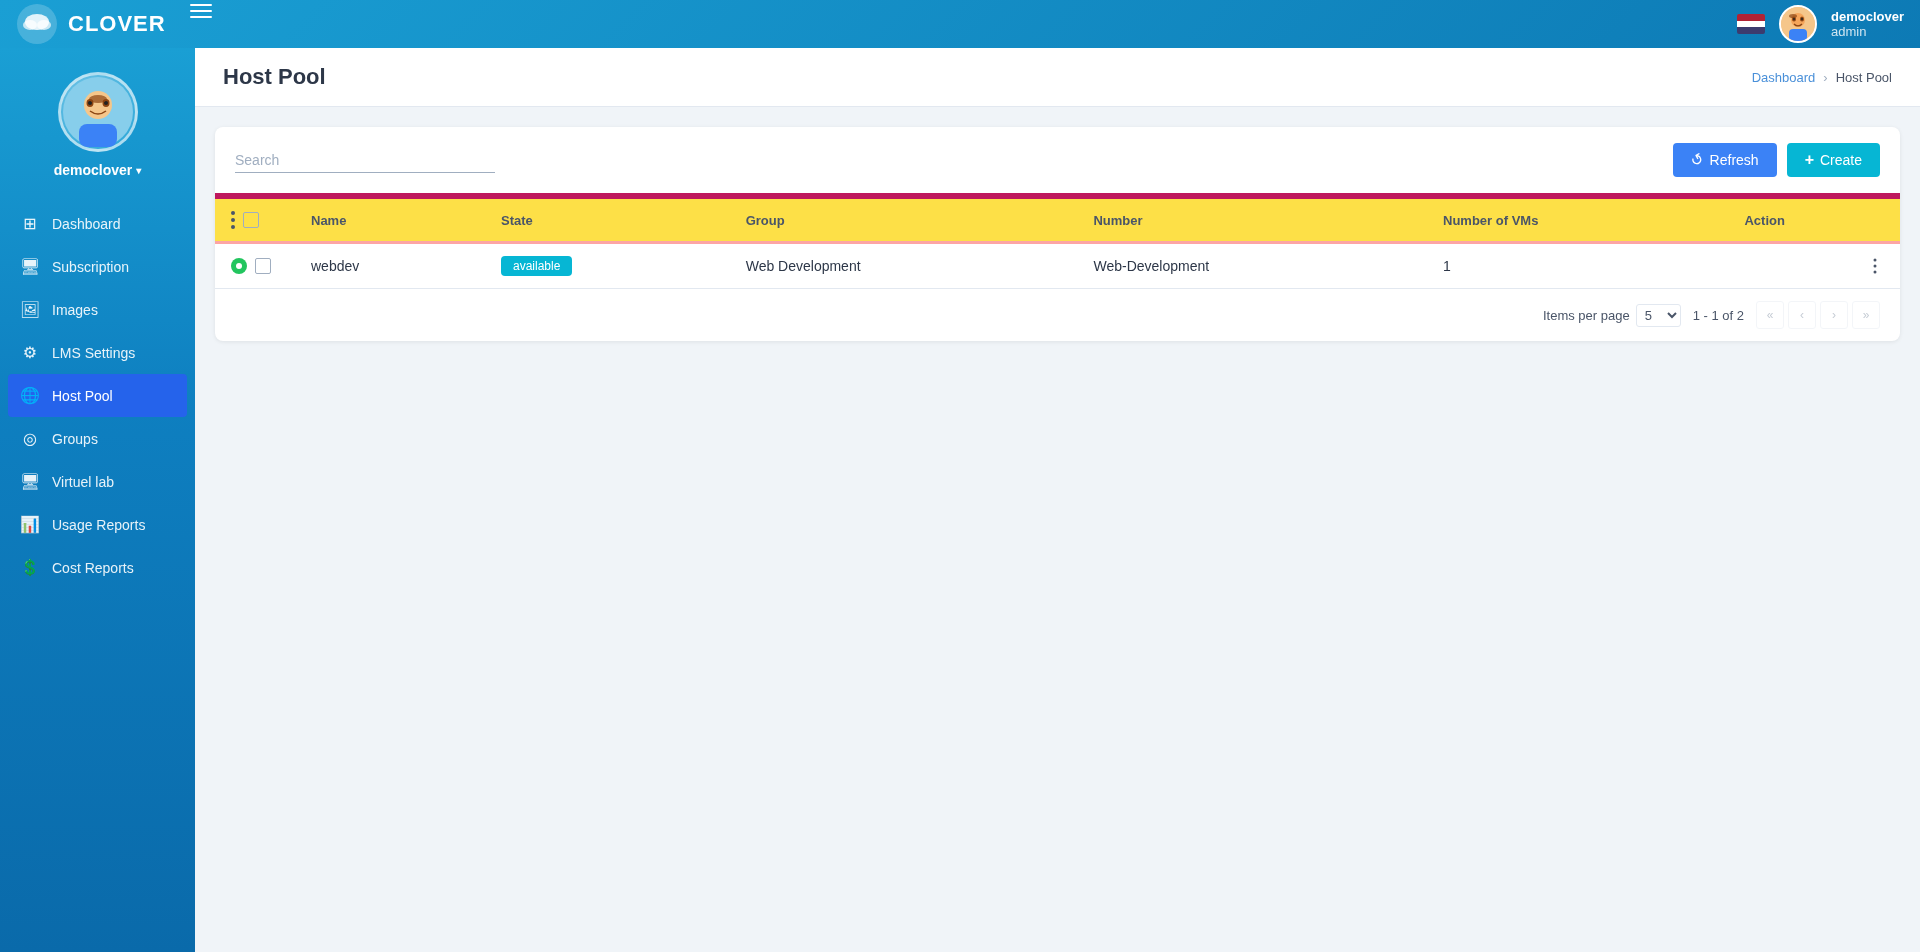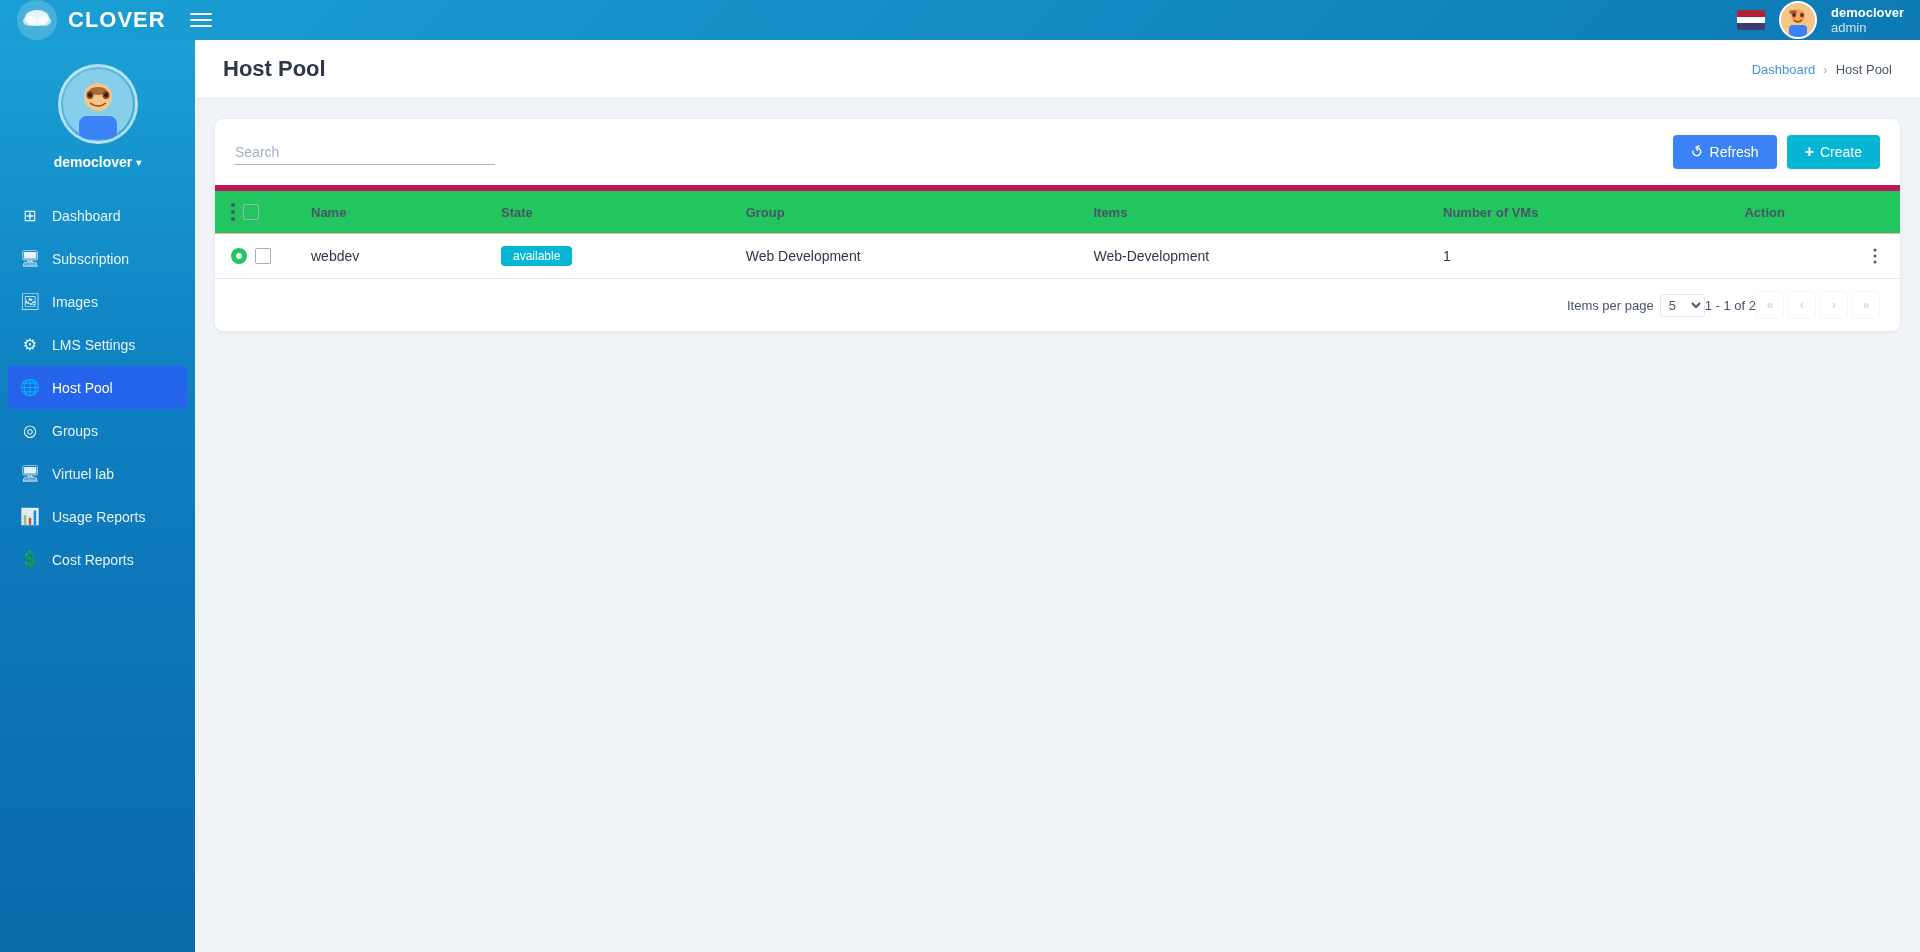--- a/index.html
+++ b/index.html
@@ -1,23 +1,22 @@
 <!DOCTYPE html>
 <html><head>
   <meta charset="utf-8">
   <style>
     * { margin: 0; padding: 0; box-sizing: border-box; }
     body { font-family: 'Segoe UI', Arial, sans-serif; background: #f0f4f8; display: flex; flex-direction: column; height: 952px; overflow: hidden; }
 
     
     .topnav {
       background: linear-gradient(135deg, #1a9fd4 0%, #0d7ab5 100%);
-      height: 40px;
-      display: flex;
-      align-items: center;
+      height: 48px;
+      display: flex;
       padding: 0 16px;
       color: white;
       flex-shrink: 0;
     }
     .topnav-logo {
       display: flex;
       align-items: center;
       gap: 10px;
       margin-right: 20px;
     }
@@ -247,22 +246,22 @@
       align-items: center;
       gap: 6px;
     }
 
     
     .data-table {
       width: 100%;
       border-collapse: collapse;
     }
     .data-table thead tr {
-      background: #22c55e;
-      border-bottom: 1px solid #fca5a5;
+      background: #fde047;
+      border-bottom: 3px solid #fca5a5;
     }
     .data-table thead th {
       padding: 12px 16px;
       text-align: left;
       font-size: 13px;
       font-weight: 600;
       color: #4a5568;
     }
     .data-table tbody tr {
       border-bottom: 1px solid #e2e8f0;
@@ -316,20 +315,21 @@
       align-items: center;
       justify-content: flex-end;
     }
 
     
     .pagination-bar {
       display: flex;
       align-items: center;
       justify-content: flex-end;
       padding: 12px 20px;
+      gap: 12px;
       font-size: 13px;
       color: #4a5568;
     }
     .items-per-page {
       display: flex;
       align-items: center;
       gap: 6px;
     }
     .items-select {
       border: 1px solid #e2e8f0;
@@ -563,21 +563,21 @@
             <th>
               <span>Name</span>
             </th>
             <th>
               <span>State</span>
             </th>
             <th>
               <span>Group</span>
             </th>
             <th>
-              <span>Items</span>
+              <span>Number</span>
             </th>
             <th>
               <span>Number of VMs</span>
             </th>
             <th class="col-action">
               <span>Action</span>
             </th>
           </tr>
         </thead>
         <tbody>

